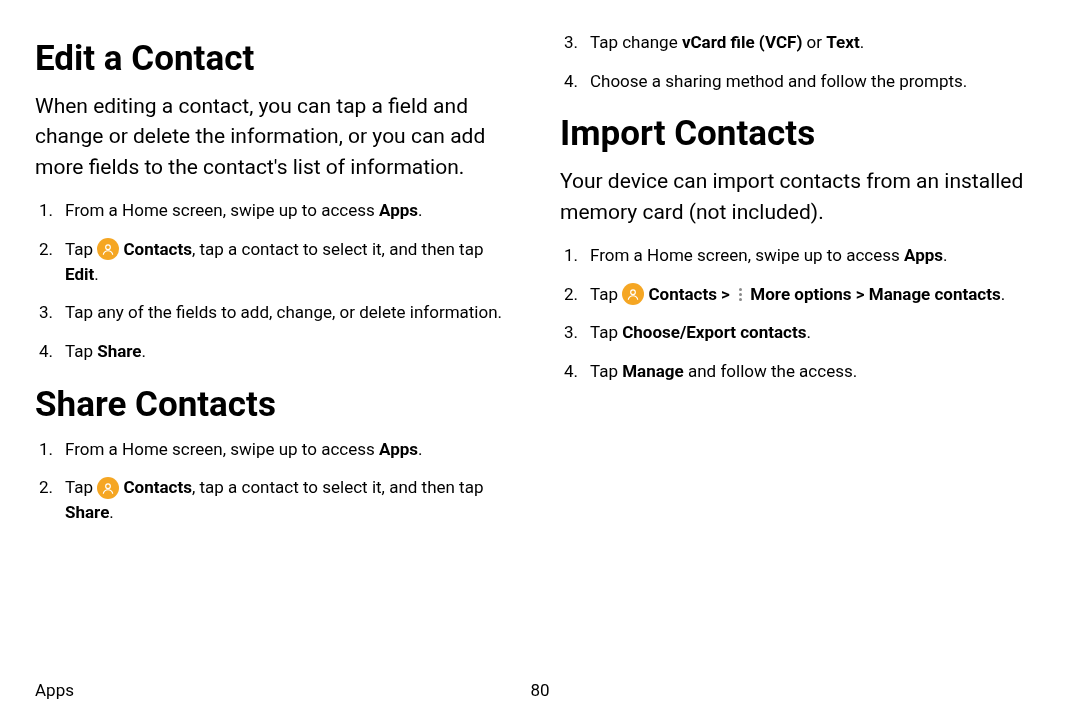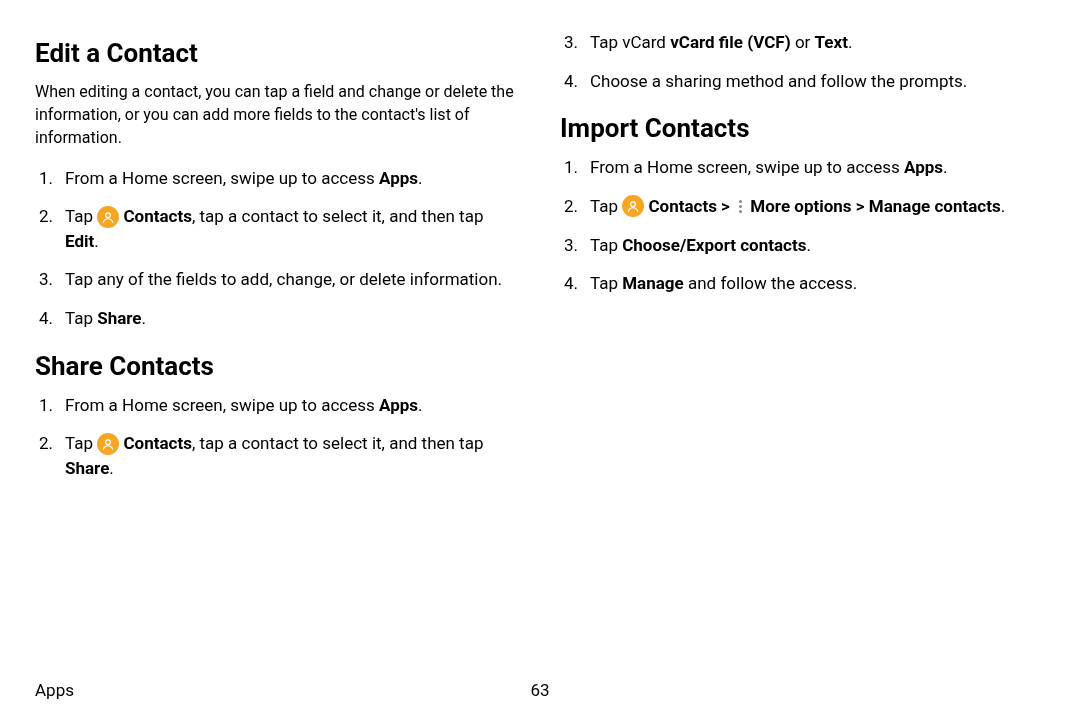--- a/index.html
+++ b/index.html
@@ -16,30 +16,30 @@
       position: relative;
     }
     .columns {
       display: flex;
       gap: 40px;
     }
     .column {
       flex: 1;
     }
     h2 {
-      font-size: 26px;
+      font-size: 35px;
       font-weight: 700;
       margin-bottom: 12px;
       margin-top: 8px;
     }
     h2.spaced {
       margin-top: 20px;
     }
     p.intro {
-      font-size: 16px;
+      font-size: 21px;
       line-height: 1.45;
       margin-bottom: 16px;
     }
     ol {
       list-style: none;
       counter-reset: item;
       padding-left: 0;
     }
     ol li {
       counter-increment: item;
@@ -149,26 +149,27 @@
               <path d="M4 22c0-4 4-7 8-7s8 3 8 7" fill="none" stroke="#fff" stroke-width="2"></path>
             </svg>
           </span><span class="bold"> Contacts</span><span>, tap a contact to select it, and then tap </span><span class="bold">Share</span><span>.</span>
       </li>
     </ol>
   </div>
 
   <div class="column">
     <ol start="3" style="counter-reset: item 2;">
       <li>
-        <span>Tap vCard </span><span class="bold">vCard file (VCF)</span><span> or </span><span class="bold">Text</span><span>.</span>
+        <span>Tap change </span><span class="bold">vCard file (VCF)</span><span> or </span><span class="bold">Text</span><span>.</span>
       </li>
       <li>Choose a sharing method and follow the prompts.</li>
     </ol>
 
     <h2 class="spaced">Import Contacts</h2>
+    <p class="intro">Your device can import contacts from an installed memory card (not included).</p>
     <ol>
       <li>
         <span>From a Home screen, swipe up to access </span><span class="bold">Apps</span><span>.</span>
       </li>
       <li>
         <span>Tap </span><span class="icon-circle">
             <svg viewBox="0 0 24 24">
               <circle cx="12" cy="9" r="4" fill="none" stroke="#fff" stroke-width="2"></circle>
               <path d="M4 22c0-4 4-7 8-7s8 3 8 7" fill="none" stroke="#fff" stroke-width="2"></path>
             </svg>
@@ -183,14 +184,14 @@
       </li>
       <li>
         <span>Tap </span><span class="bold">Manage</span><span> and follow the access.</span>
       </li>
     </ol>
   </div>
 </div>
 
 <div class="footer">
   <span class="footer-label">Apps</span>
-  <span class="footer-page">63</span>
+  <span class="footer-page">80</span>
 </div>
 
 </body></html>

